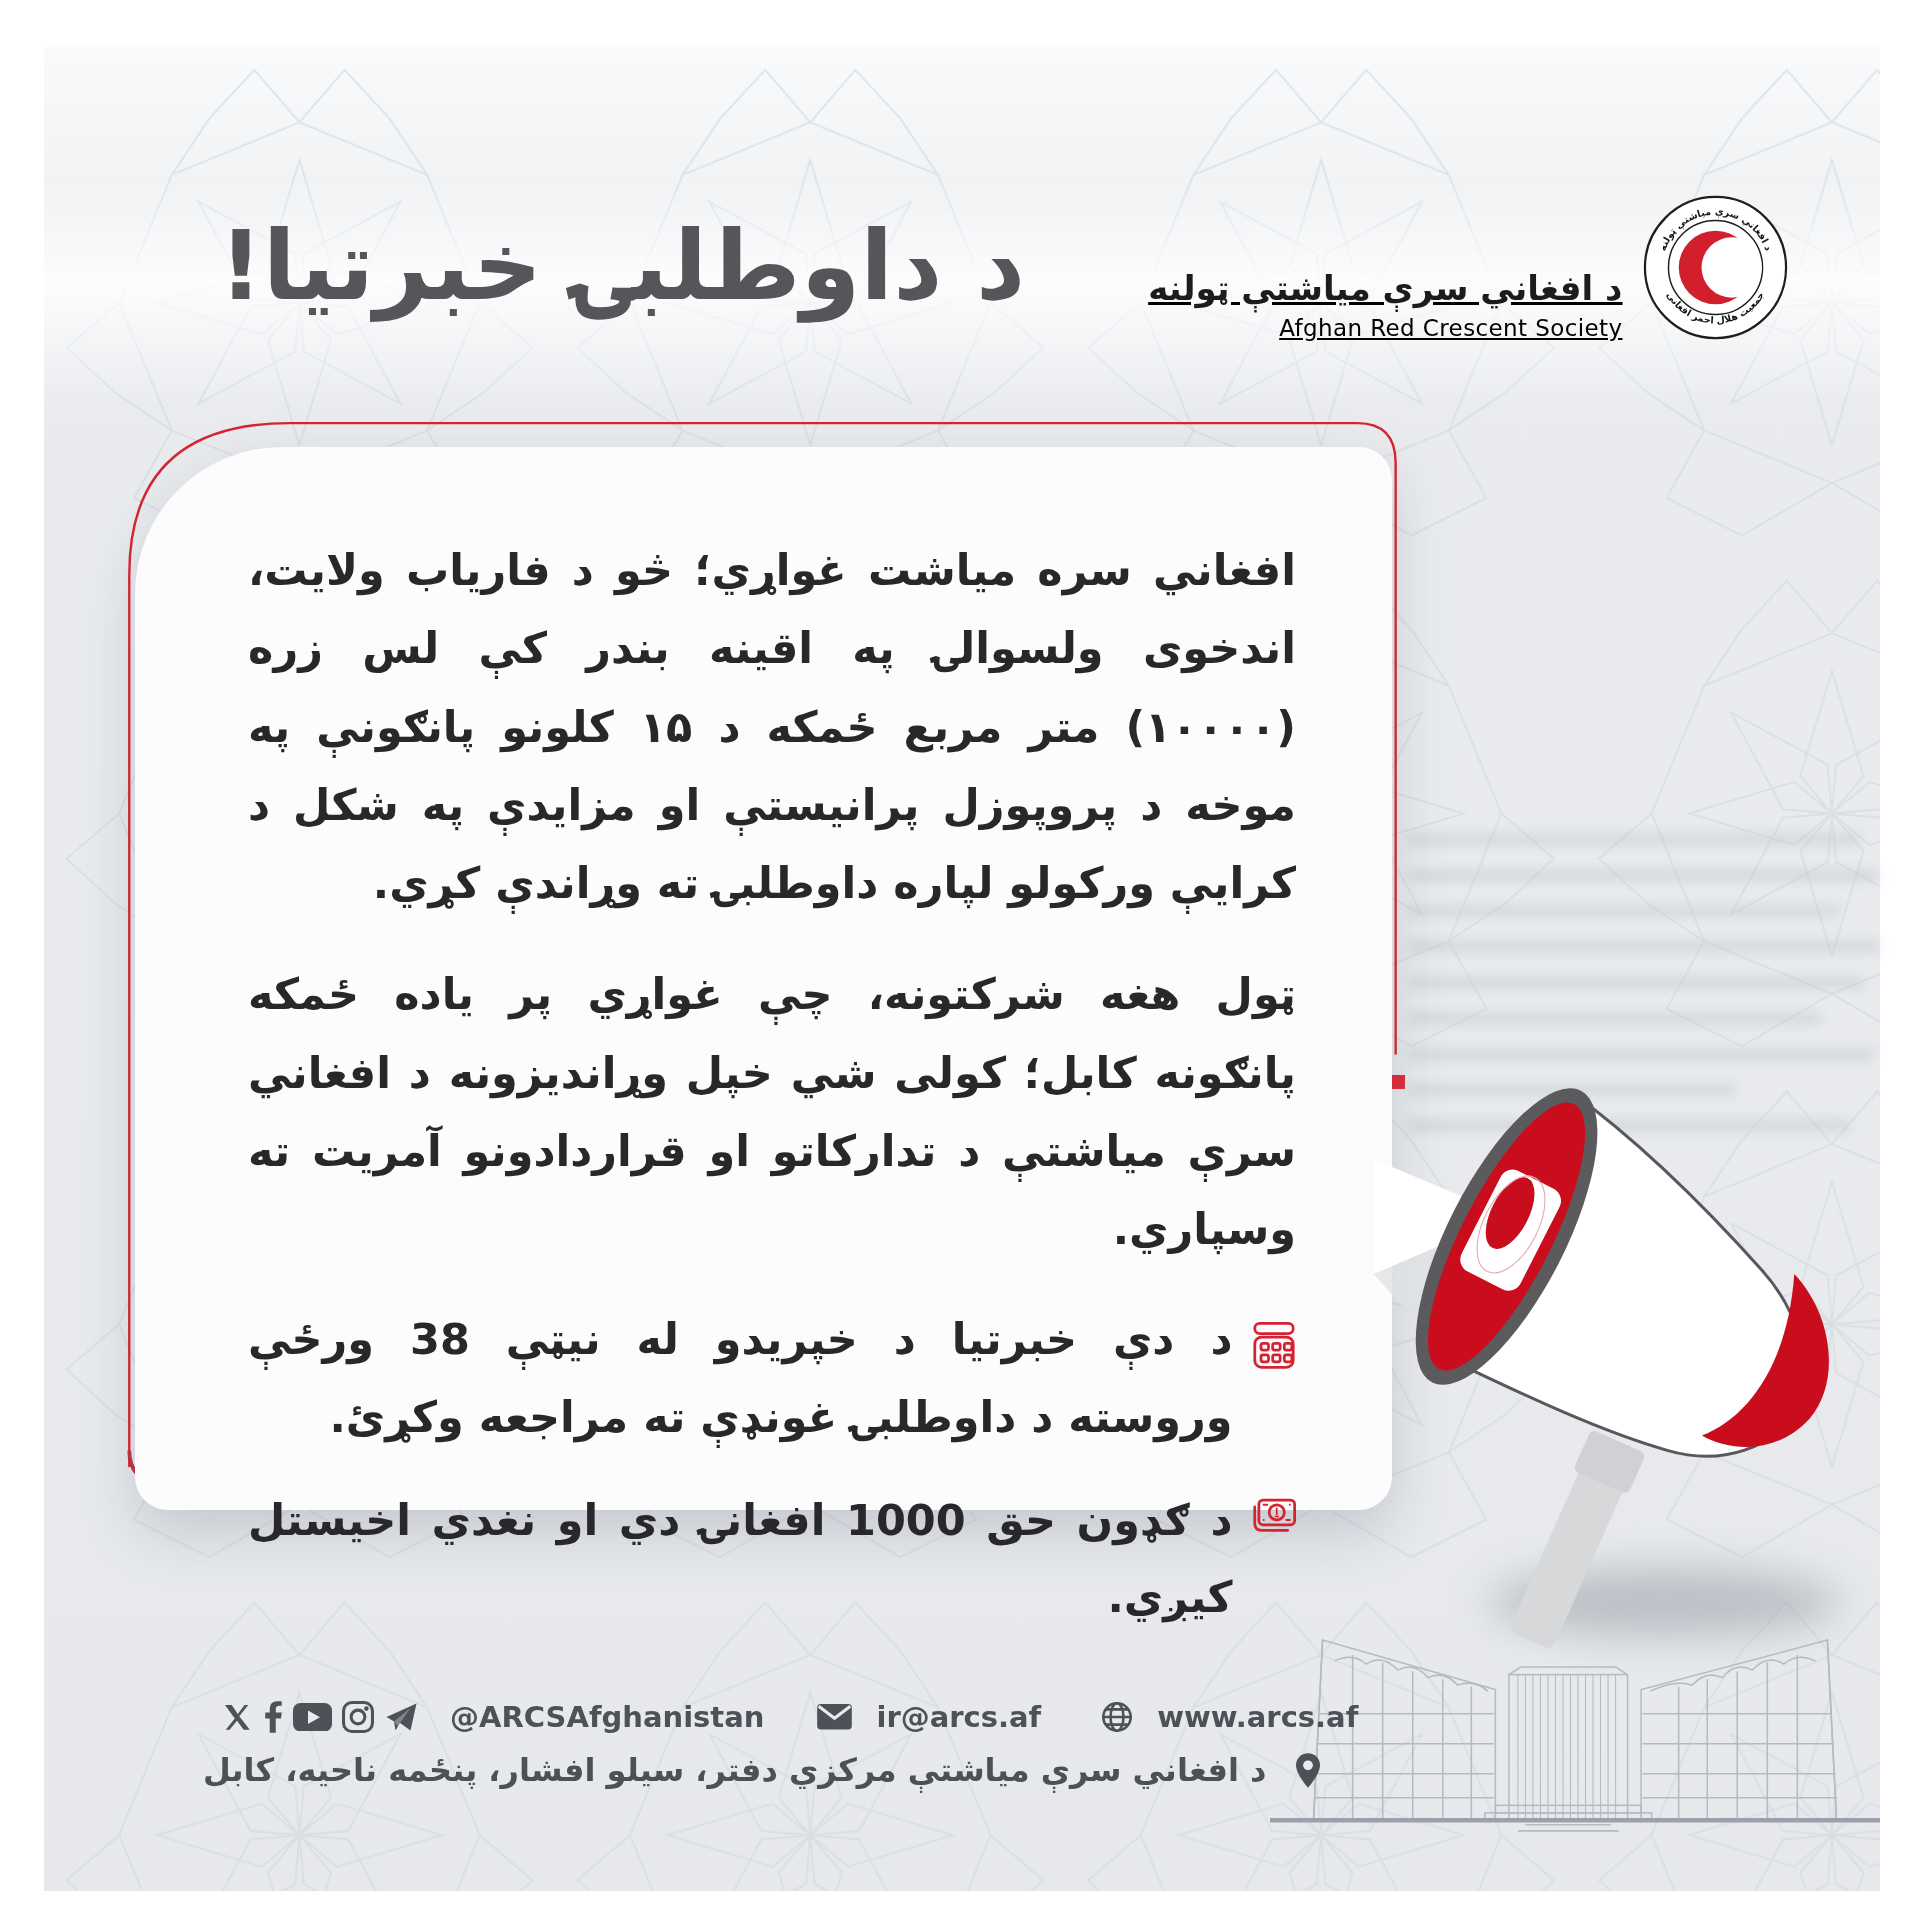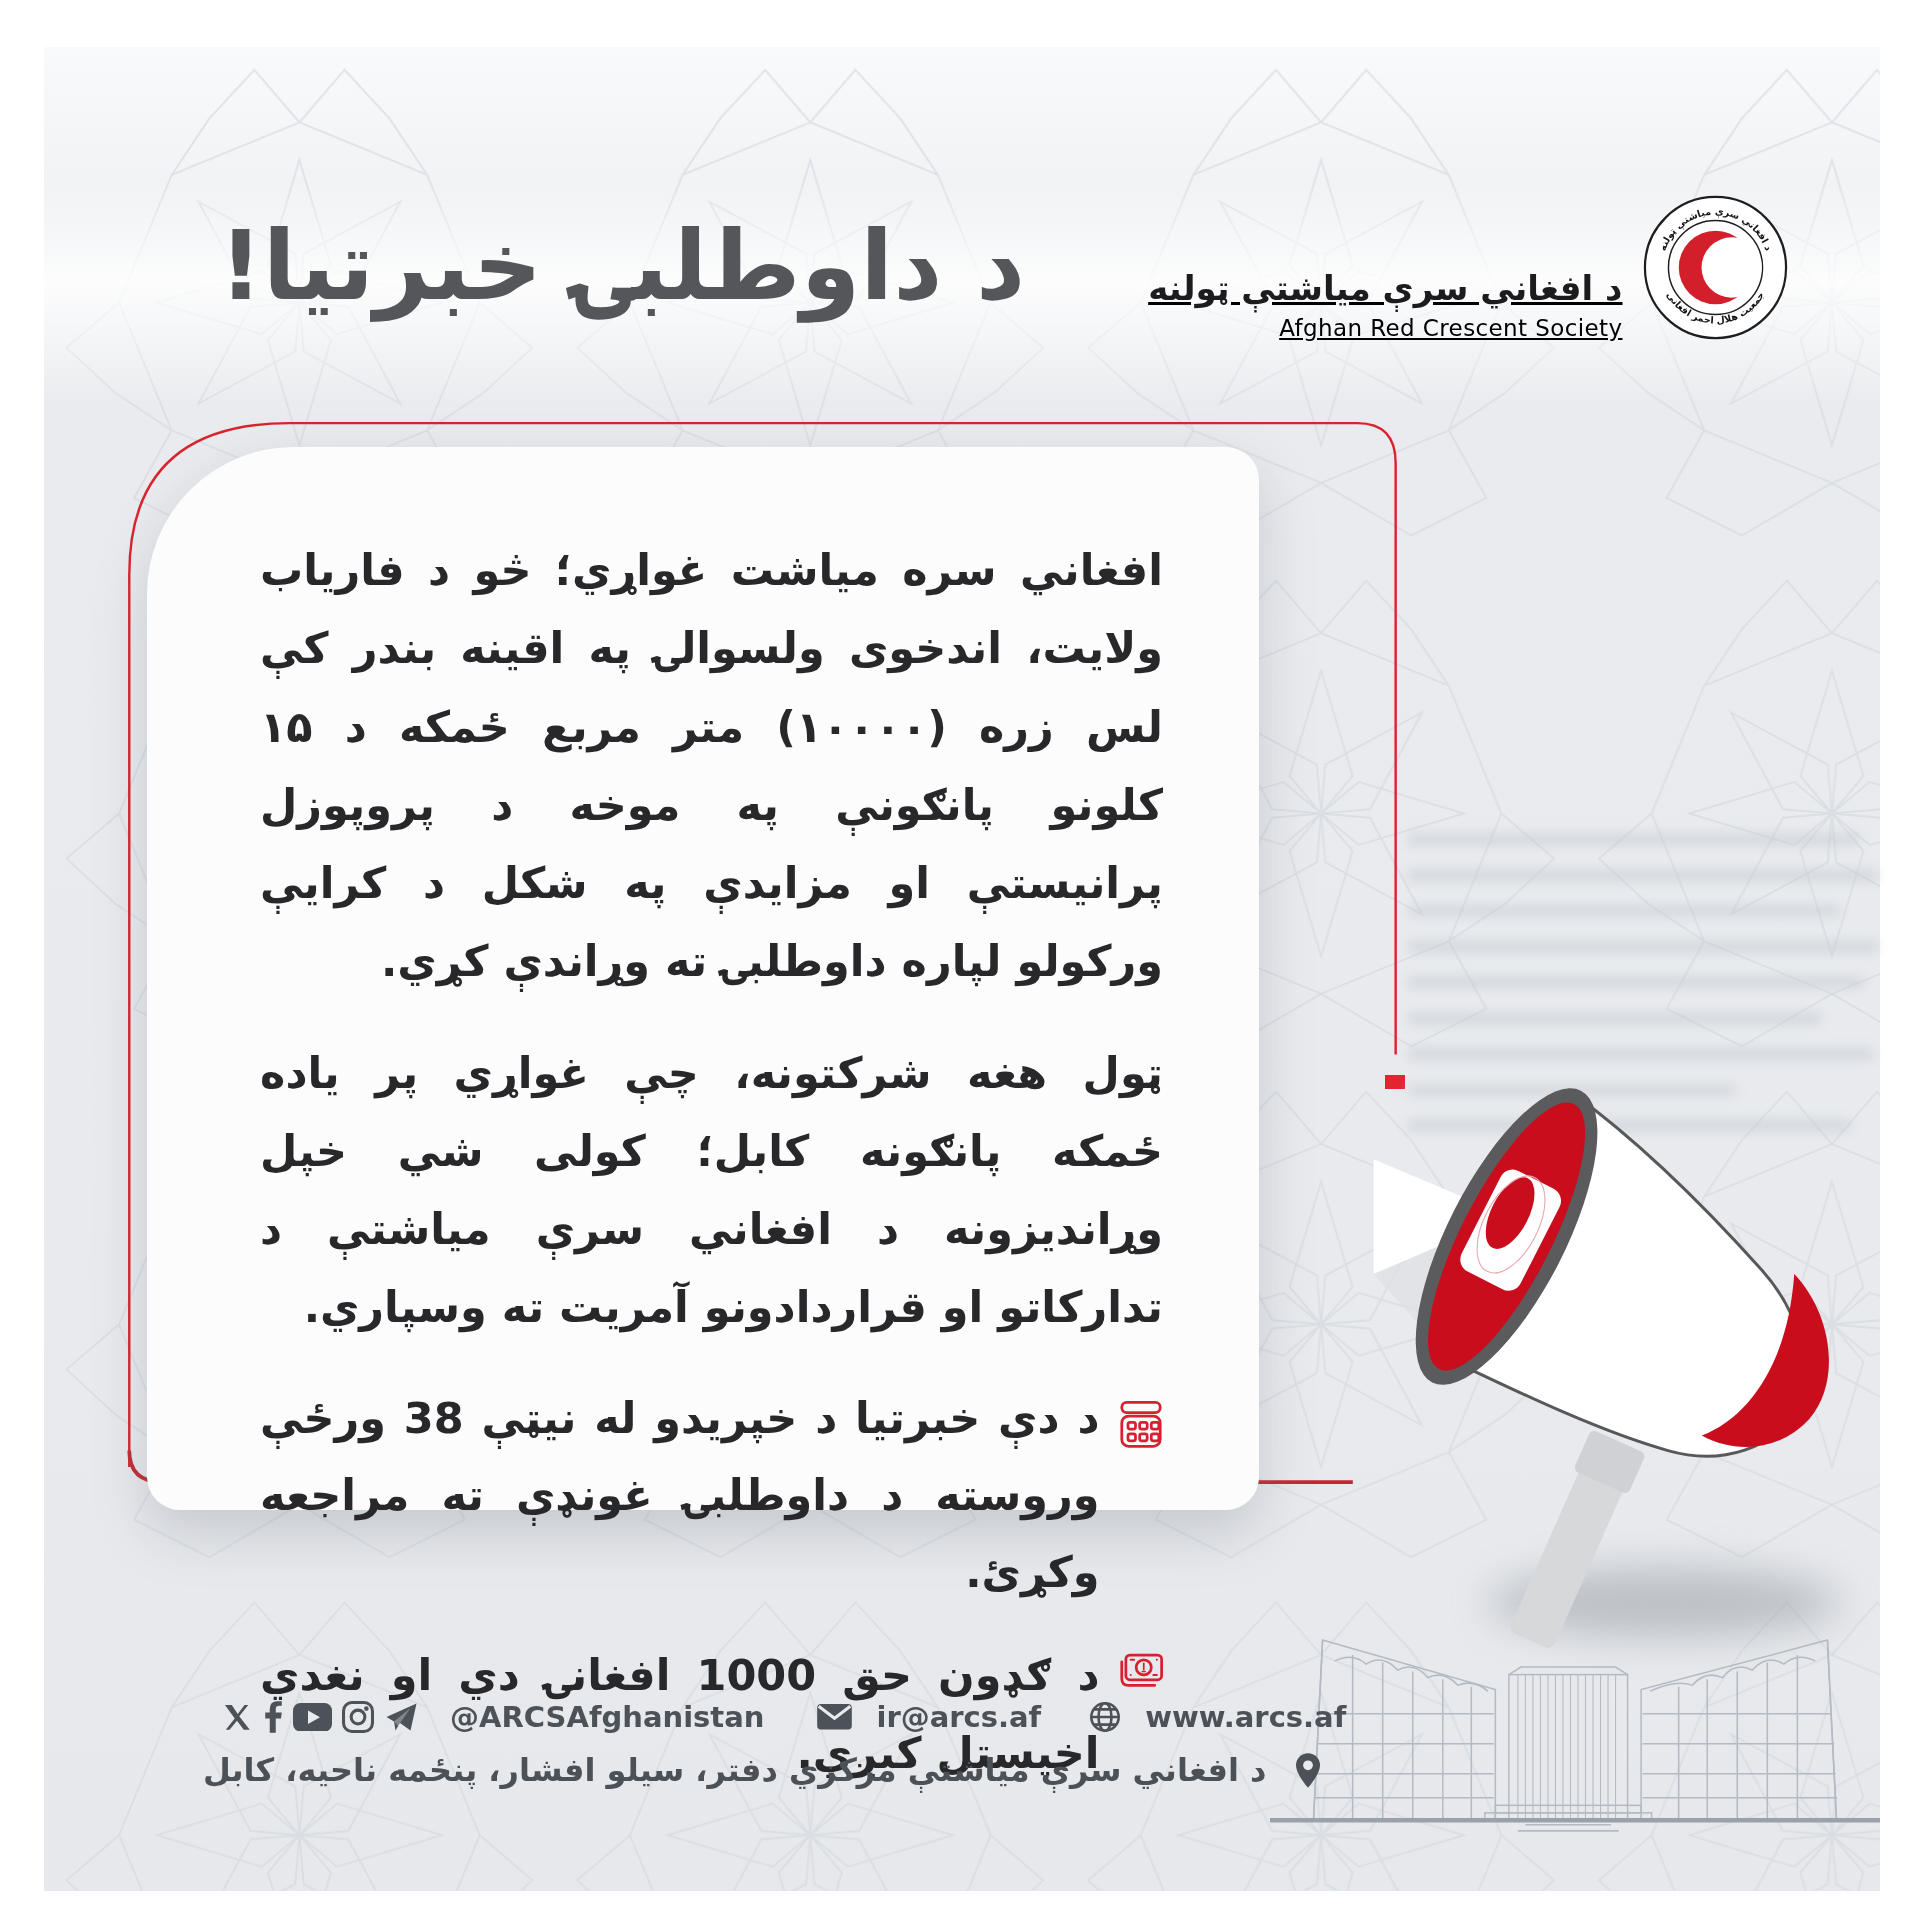--- a/index.html
+++ b/index.html
@@ -14,21 +14,21 @@
   
   .brand{position:absolute;top:194px;right:135px;display:flex;align-items:flex-end;gap:19.5px;text-decoration:underline;}
   .brand-text{display:flex;flex-direction:column;align-items:flex-end;gap:7.5px;}
   .brand-ps{font-size:34px;font-weight:bold;color:#1c1c1f;direction:rtl;white-space:nowrap;}
   .brand-en{font-size:23px;color:#000000;letter-spacing:0.4px;white-space:nowrap;}
   
   .main-title{position:absolute;left:219px;top:194px;width:864px;direction:rtl;text-align:left;
       font-size:96px;line-height:1.5;font-weight:bold;color:#55565a;white-space:nowrap;}
   
   .outline-svg{position:absolute;left:0;top:0;width:1924px;height:1924px;pointer-events:none;}
-  .card{position:absolute;left:147px;top:447px;width:1112px;height:1063px;background:#fcfcfd;
+  .card{position:absolute;left:135px;top:447px;width:1257px;height:1063px;background:#fcfcfd;
       border-radius:147px 33px 33px 33px;box-shadow:0 22.5px 53px rgba(110,120,132,.28);}
   .card-inner{position:absolute;inset:0;padding:84px 96px 0 113px;direction:rtl;}
   .para{font-size:43px;line-height:1.82;font-weight:bold;color:#28282b;text-align:justify;margin:0 0 33px 0;}
   .bullets{margin-top:7.5px;}
   .bullet{display:flex;align-items:flex-start;gap:19.5px;margin-top:19.5px;}
   .bullet-icon{flex:0 0 auto;width:44px;height:48px;margin-top:21px;}
   .bullet-text{font-size:43px;line-height:1.8;font-weight:bold;color:#28282b;text-align:justify;}
   
   .ghost{position:absolute;left:1407px;top:833px;width:472px;filter:blur(5.3px);opacity:.5;}
   .ghost div{height:12.8px;border-radius:6px;background:#c3c8cf;margin-bottom:23px;}
@@ -249,21 +249,21 @@
         </svg>
     </span>
     <span class="sicon">
       <svg width="33" height="30" viewBox="0 0 44 40">
           <path d="M2 20 L42 2 L34 38 L20 28 L14 38 L12 26 Z" fill="#4d5258"></path>
           <path d="M12 26 L34 8 L20 28 L19 34 Z" fill="#e9ebee" opacity=".35"></path>
         </svg>
     </span>
     <span class="txt" style="margin-left:22px;">@ARCSAfghanistan</span>
 
-    <span class="grp" style="margin-left:53px;margin-right:0;">
+    <span class="grp" style="margin-left:53px;margin-right:12px;">
       <span class="sicon">
         <svg width="35" height="25.6" viewBox="0 0 46 34">
             <rect x="0" y="0" width="46" height="34" rx="5" fill="#4d5258"></rect>
             <path d="M2 3 L23 19 L44 3" fill="none" stroke="#e9ebee" stroke-width="4"></path>
           </svg>
       </span>
       <span class="txt">ir@arcs.af</span>
     </span>
 
     <span class="grp" style="margin-left:48px;margin-right:0;">

